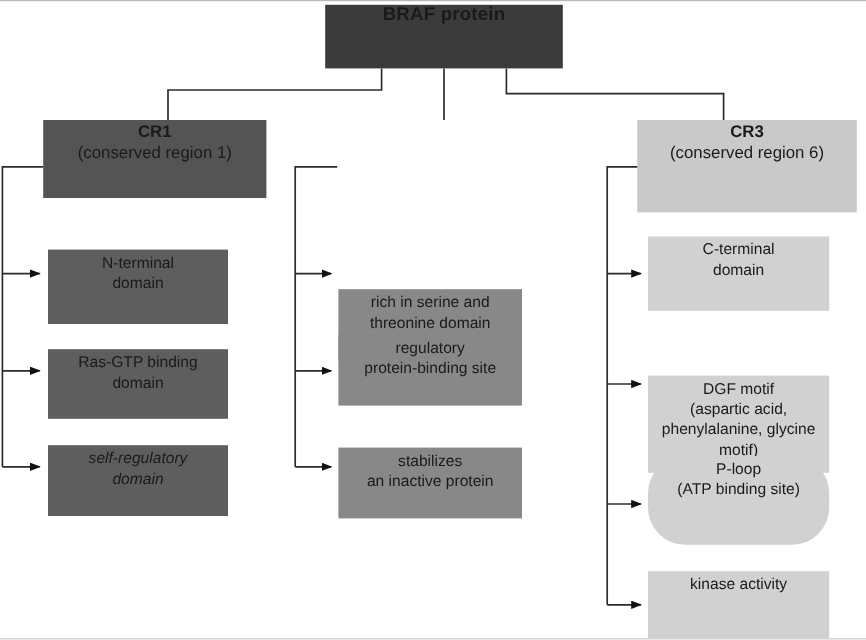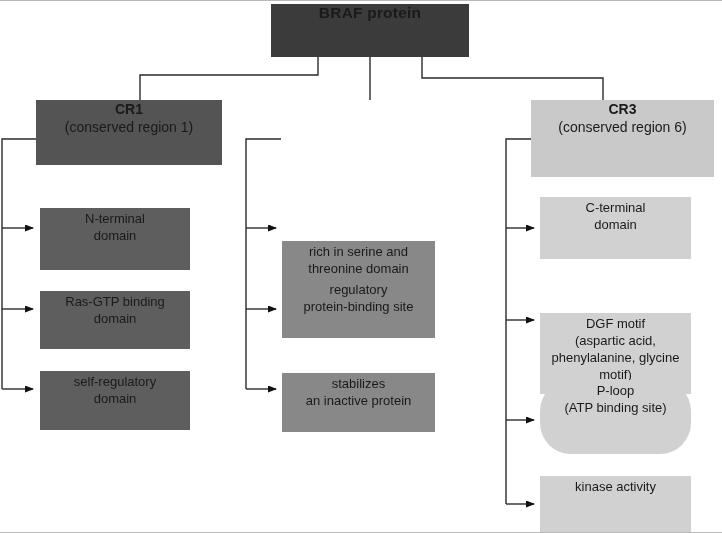--- a/index.html
+++ b/index.html
@@ -69,21 +69,21 @@
     <span class="hdr-sub">(conserved region 1)</span>
   </div>
   <div class="node leaf cr1-leaf" style="left:40px;top:196px;width:150px;height:62px;">
     <span>N-terminal
 domain</span>
   </div>
   <div class="node leaf cr1-leaf" style="left:40px;top:279px;width:150px;height:58px;">
     <span>Ras-GTP binding
 domain</span>
   </div>
-  <div class="node leaf cr1-leaf" style="left:40px;top:359px;width:150px;height:59px;">
+  <div class="node leaf cr1-leaf" style="left:40px;top:359px;width:150px;height:59px;font-style:italic;">
     <span>self-regulatory
 domain</span>
   </div>
 
   <div class="node leaf cr2-leaf" style="left:282px;top:197px;width:153px;height:60px;margin-top:43px;">
     <span>rich in serine and
 threonine domain</span>
   </div>
   <div class="node leaf cr2-leaf" style="left:282px;top:278px;width:153px;height:59px;">
     <span>regulatory

